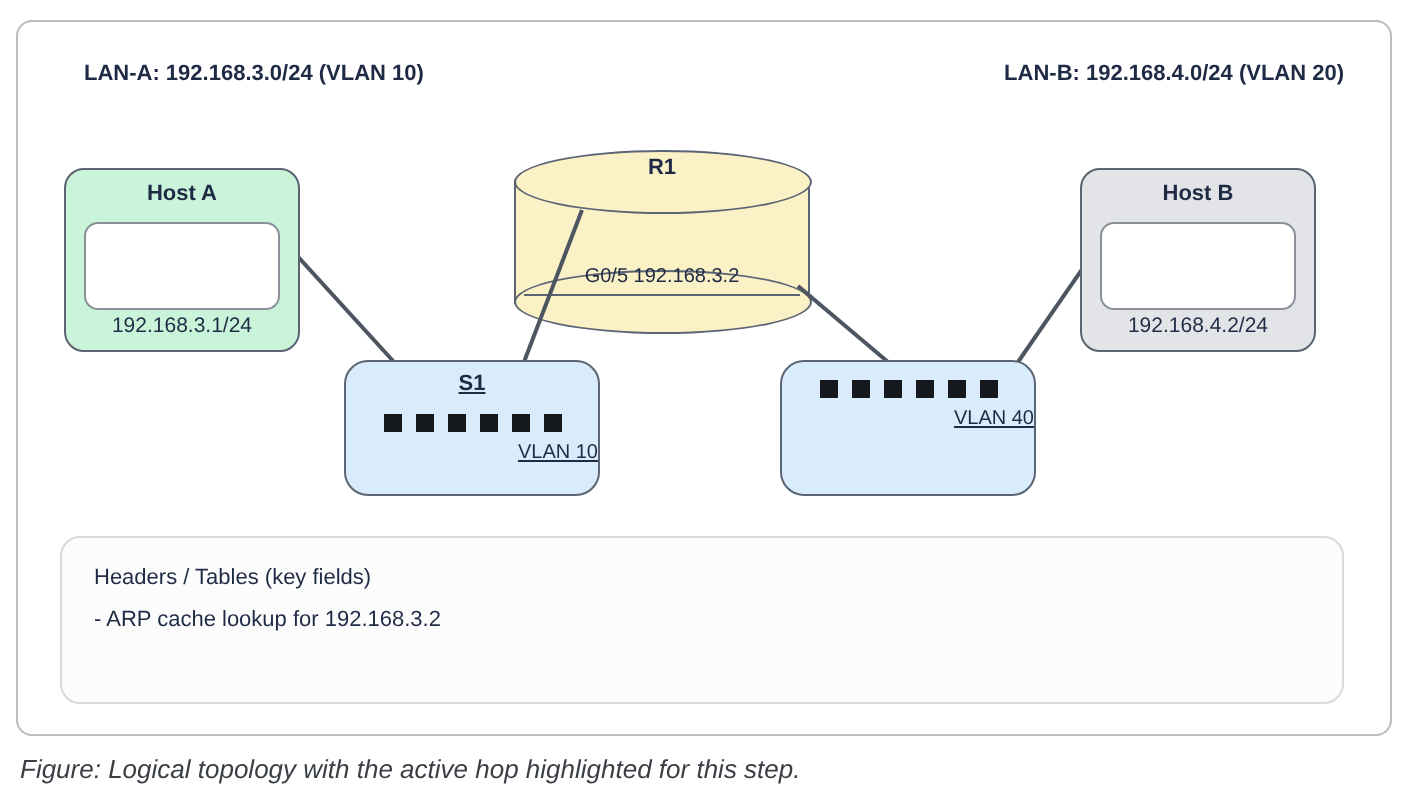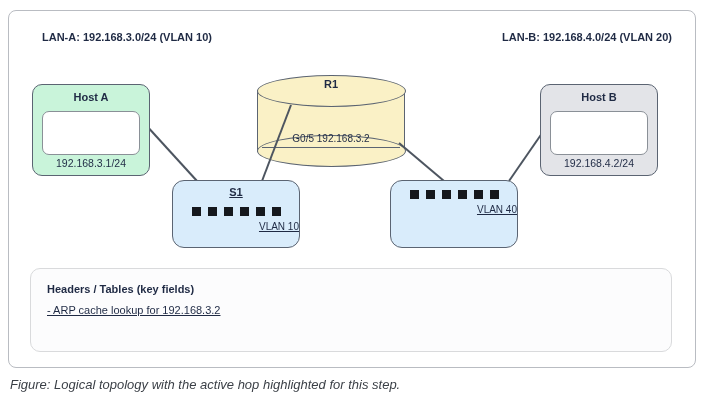--- a/index.html
+++ b/index.html
@@ -78,22 +78,22 @@
     z-index: 2; pointer-events: none;
   }
   .links line { stroke: var(--line-color, #4d5560); stroke-width: 2; }
 
   
   .info {
     position: absolute; left: 30px; top: 268px; width: 642px; height: 84px;
     border: 1px solid #d9dadc; border-radius: 10px; background: #fcfcfd;
     padding: 14px 16px; z-index: 3;
   }
-  .info .info-title { font-weight: bold; font-size: 11px; margin-bottom: 9px; }
-  .info .info-item { font-size: 11px; text-decoration: underline; }
+  .info .info-title { font-weight: normal; font-size: 11px; margin-bottom: 9px; }
+  .info .info-item { font-size: 11px; }
 
   .caption {
     position: absolute; left: 10px; top: 377px; font-style: italic;
     font-size: 13px; color: #3a3f46;
   }
 </style>
 </head>
 <body>
 
 <div class="frame"></div>

